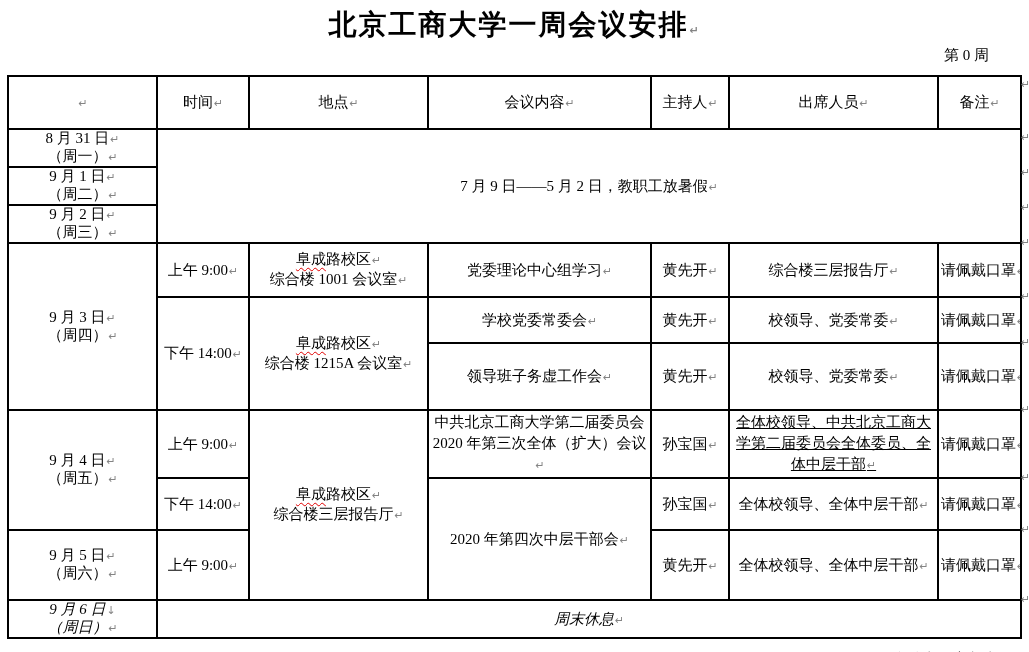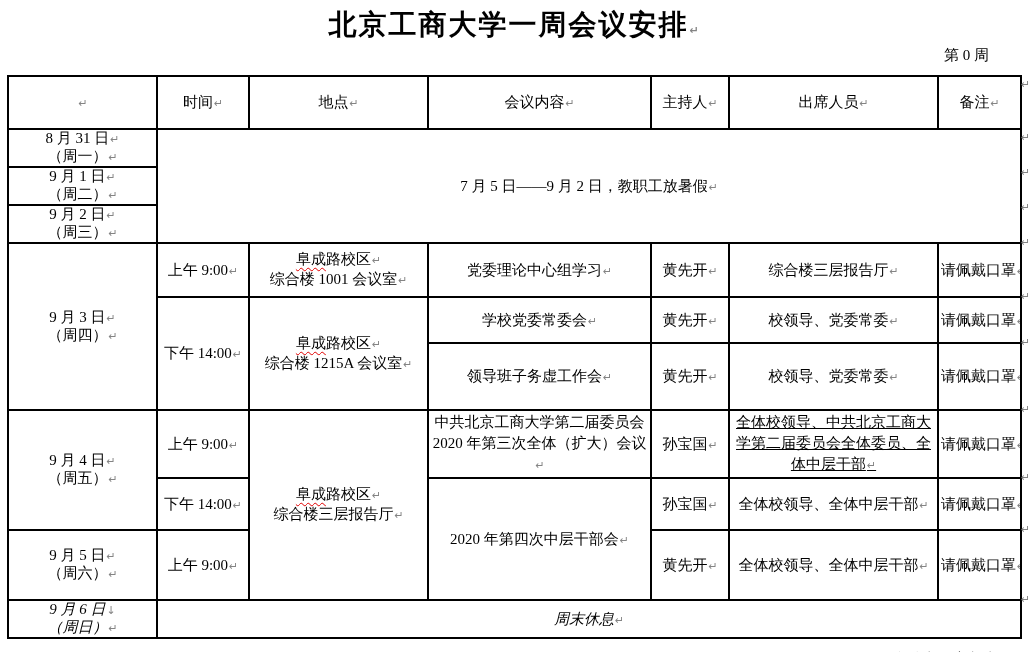--- a/index.html
+++ b/index.html
@@ -117,21 +117,21 @@
         <th><span>出席人员</span><span class="pm">↵</span></th>
         <th><span>备注</span><span class="pm">↵</span></th>
       </tr>
 
       <tr class="h35">
         <td class="date-cell">
           <span class="line"><span>8 月 31 日</span><span class="pm">↵</span></span>
           <span class="line"><span>（周一）</span><span class="pm">↵</span></span>
         </td>
         <td colspan="6" rowspan="3">
-          <span class="nw"><span>7 月 5 日——9 月 2 日，教职工放暑假</span><span class="pm">↵</span></span>
+          <span class="nw"><span>7 月 9 日——5 月 2 日，教职工放暑假</span><span class="pm">↵</span></span>
         </td>
       </tr>
       <tr class="h35">
         <td class="date-cell">
           <span class="line"><span>9 月 1 日</span><span class="pm">↵</span></span>
           <span class="line"><span>（周二）</span><span class="pm">↵</span></span>
         </td>
       </tr>
       <tr class="h35">
         <td class="date-cell">

